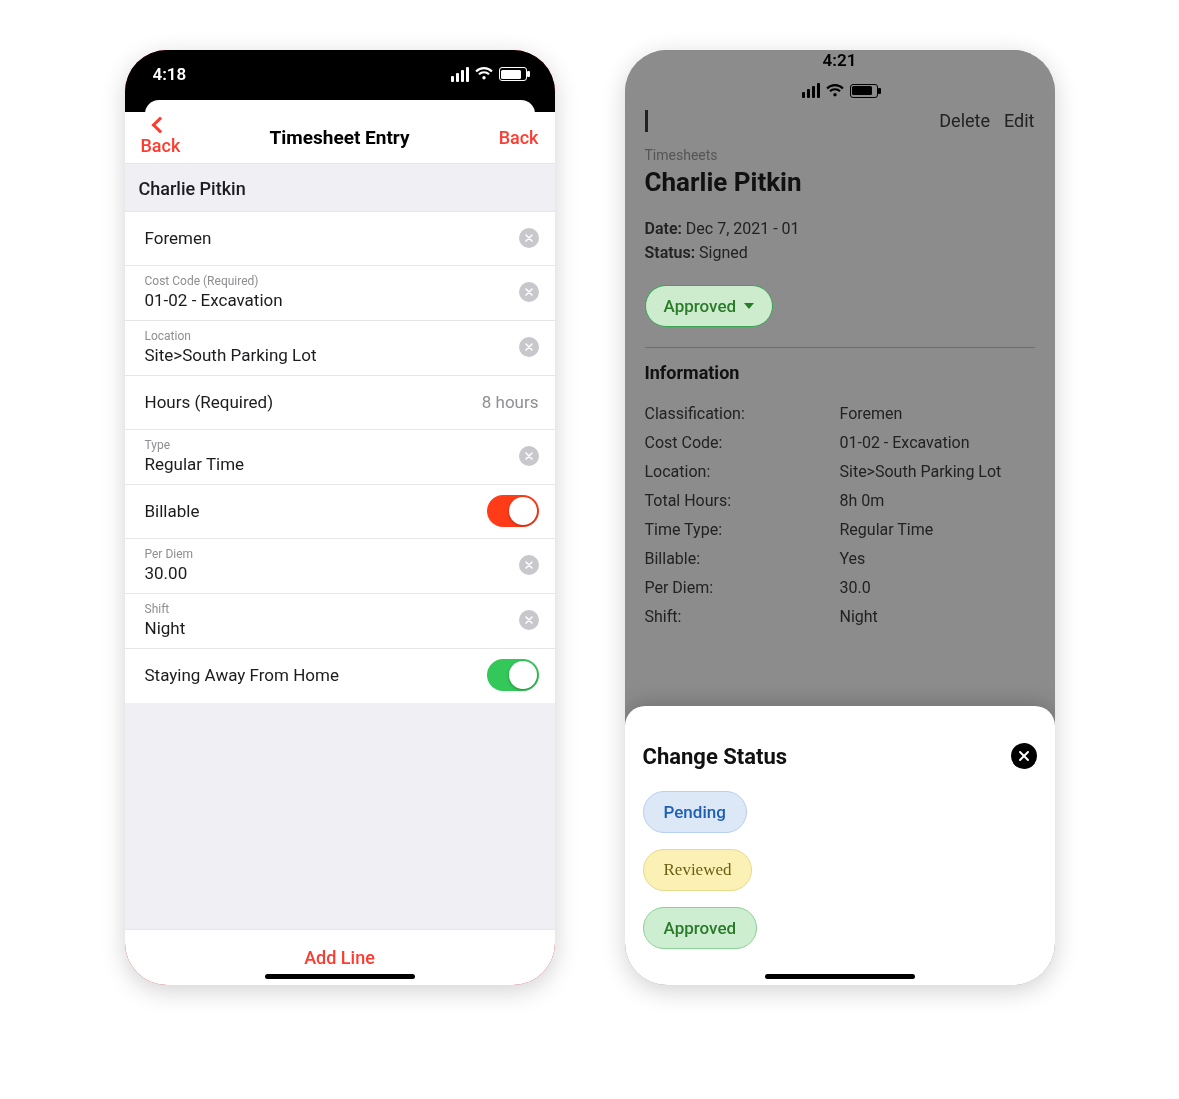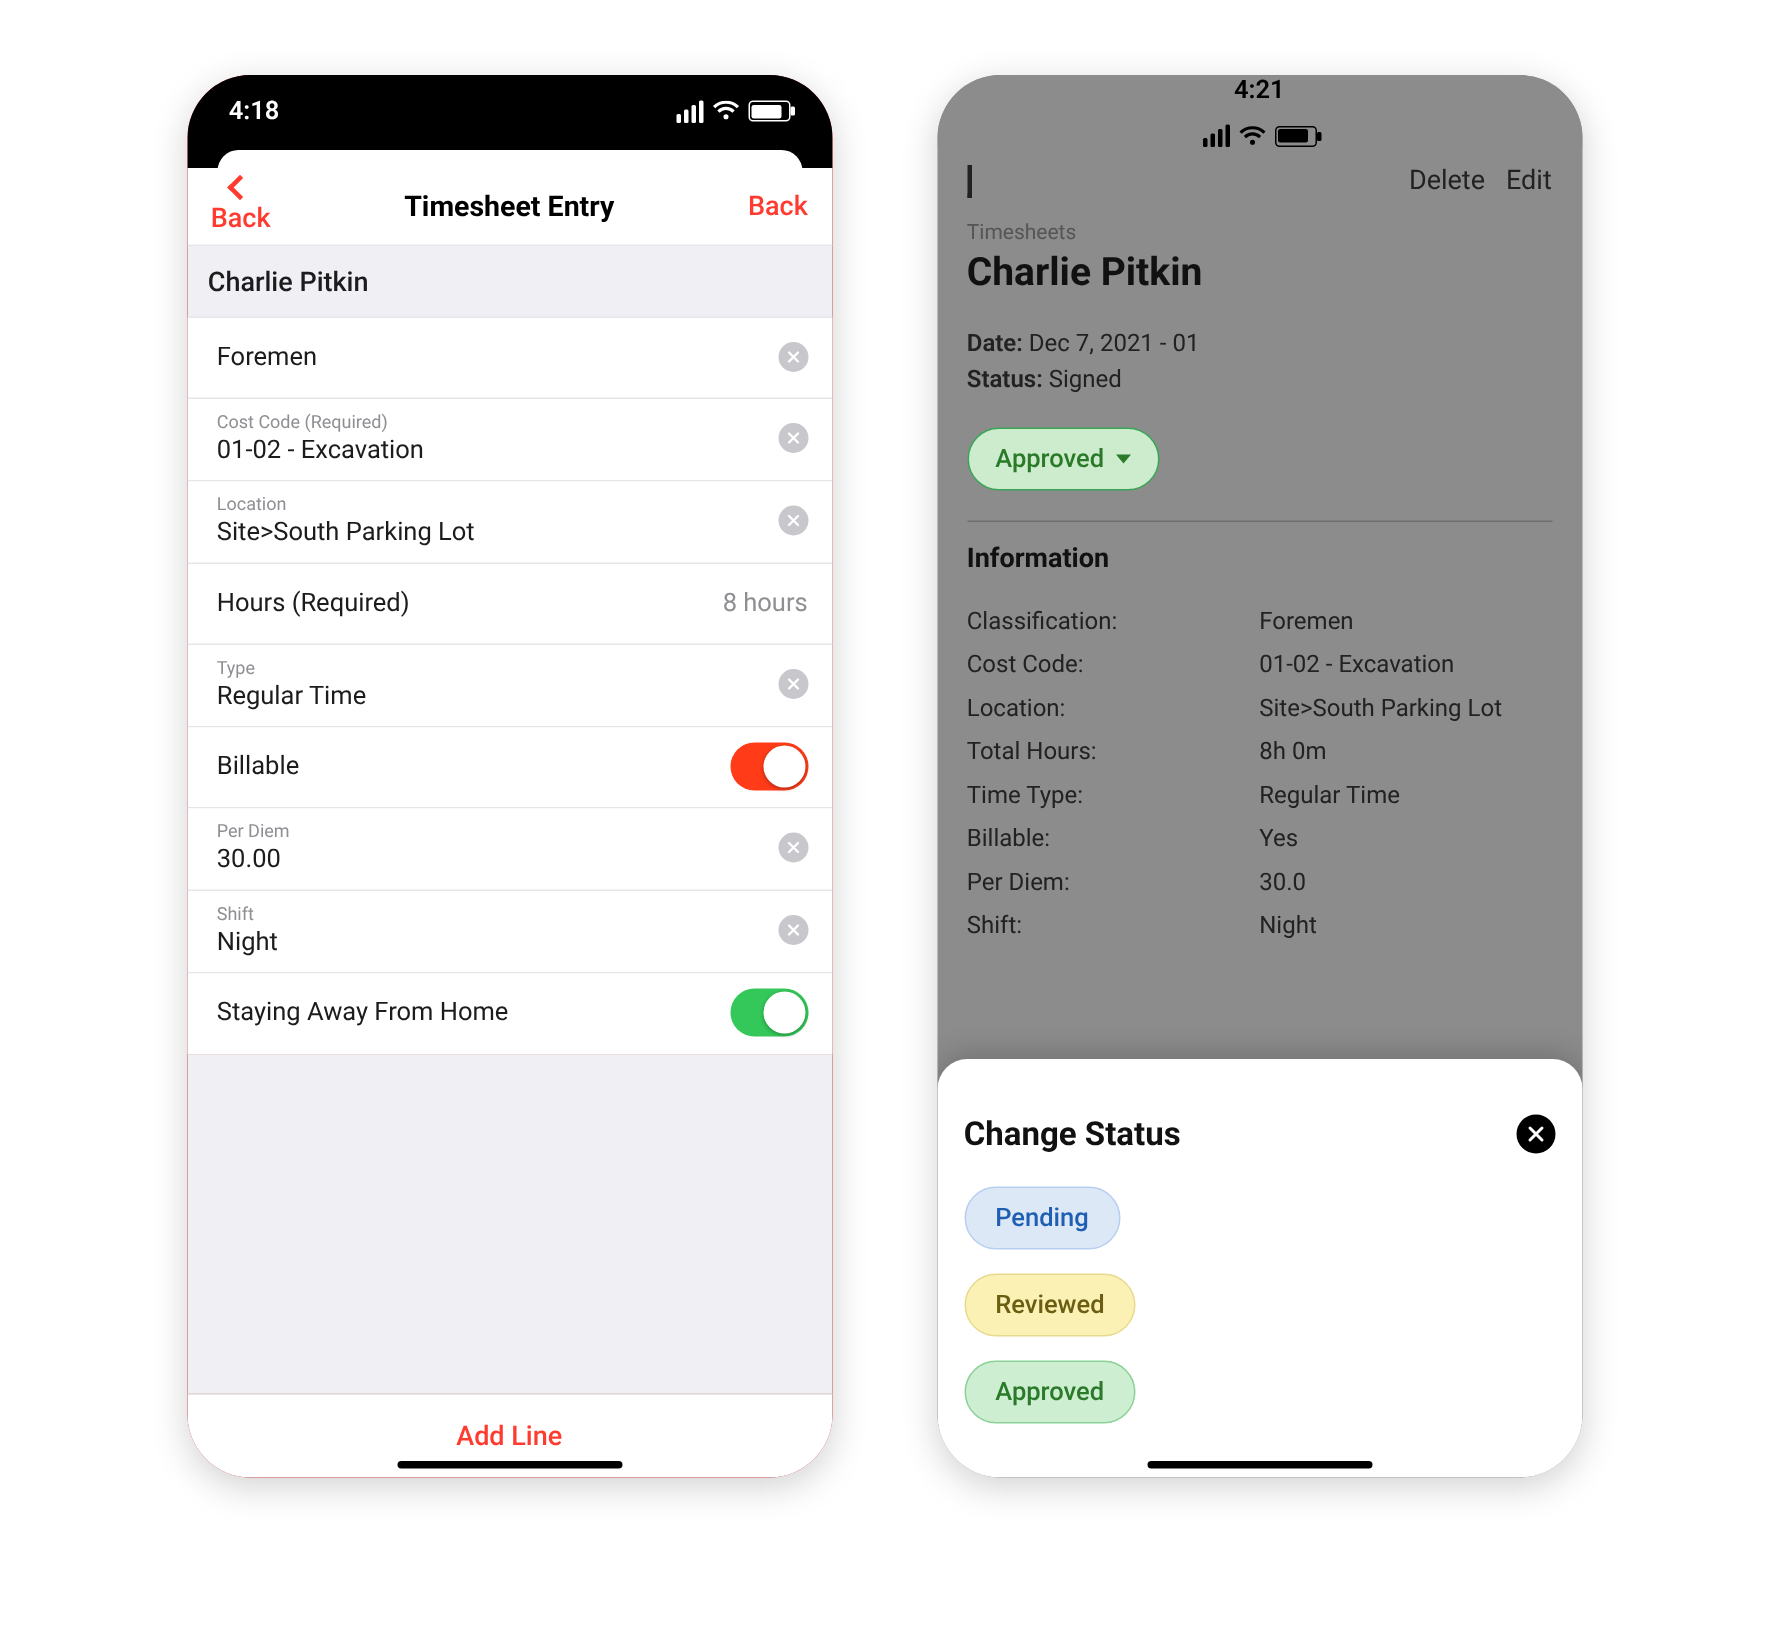--- a/index.html
+++ b/index.html
@@ -130,21 +130,21 @@
     padding:37px 18px 20px;
     box-shadow:0 -3px 20px rgba(0,0,0,0.2);
   }
   .sheet-head { display:flex; align-items:center; justify-content:space-between; margin-bottom:22px;}
   .sheet-title { font-size:22px; font-weight:700; color:#111;}
   .close-circ { width:26px; height:26px; border-radius:50%; background:#000; display:flex; align-items:center; justify-content:center;}
   .status-pill {
     display:inline-block; border-radius:22px; padding:10px 20px; font-size:17px; font-weight:500; margin-bottom:16px;
   }
   .pill-pending { background:#dde8f7; border:1px solid #b7cff0; color:#1e5fb3;}
-  .pill-reviewed { background:#fbf1b4; border:1px solid #e7da8e; color:#6b5e12;}
+  .pill-reviewed { background:#fbf1b4; border:1px solid #e7da8e; color:#6b5e12;font-family:Liberation Serif, serif;}
   .pill-approved2 { background:#cdeed0; border:1px solid #8ad196; color:#2a7a2a;}
   .sheet .home-ind { background:#000; }
 
   .chev-left {
     width:12px; height:12px; border-left:3px solid currentColor; border-bottom:3px solid currentColor; transform:rotate(45deg);
   }
 </style>
 </head>
 <body>
 

